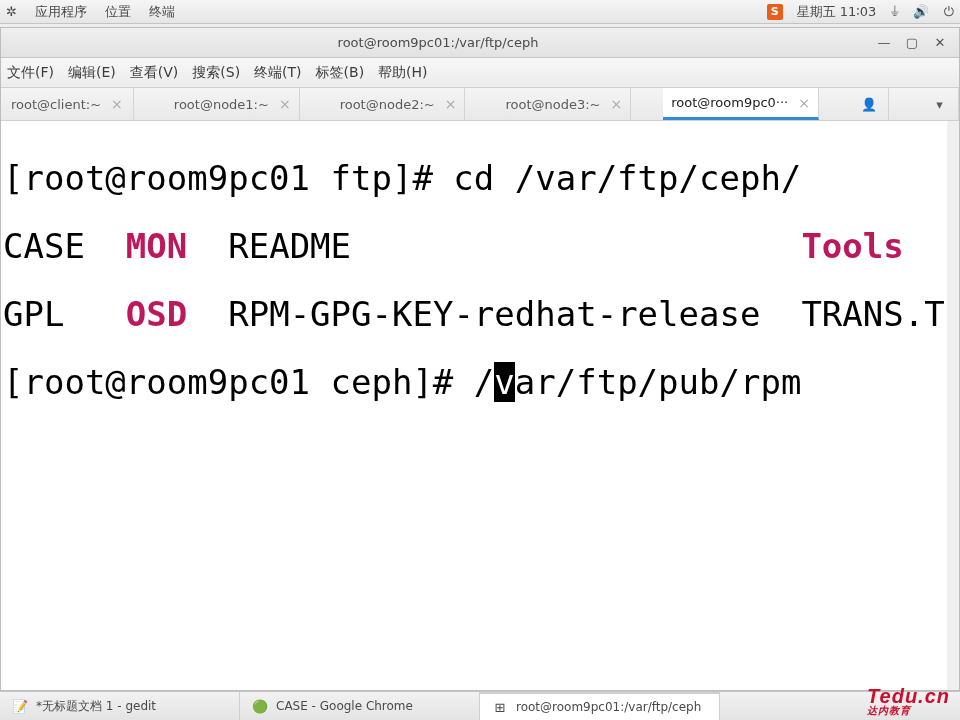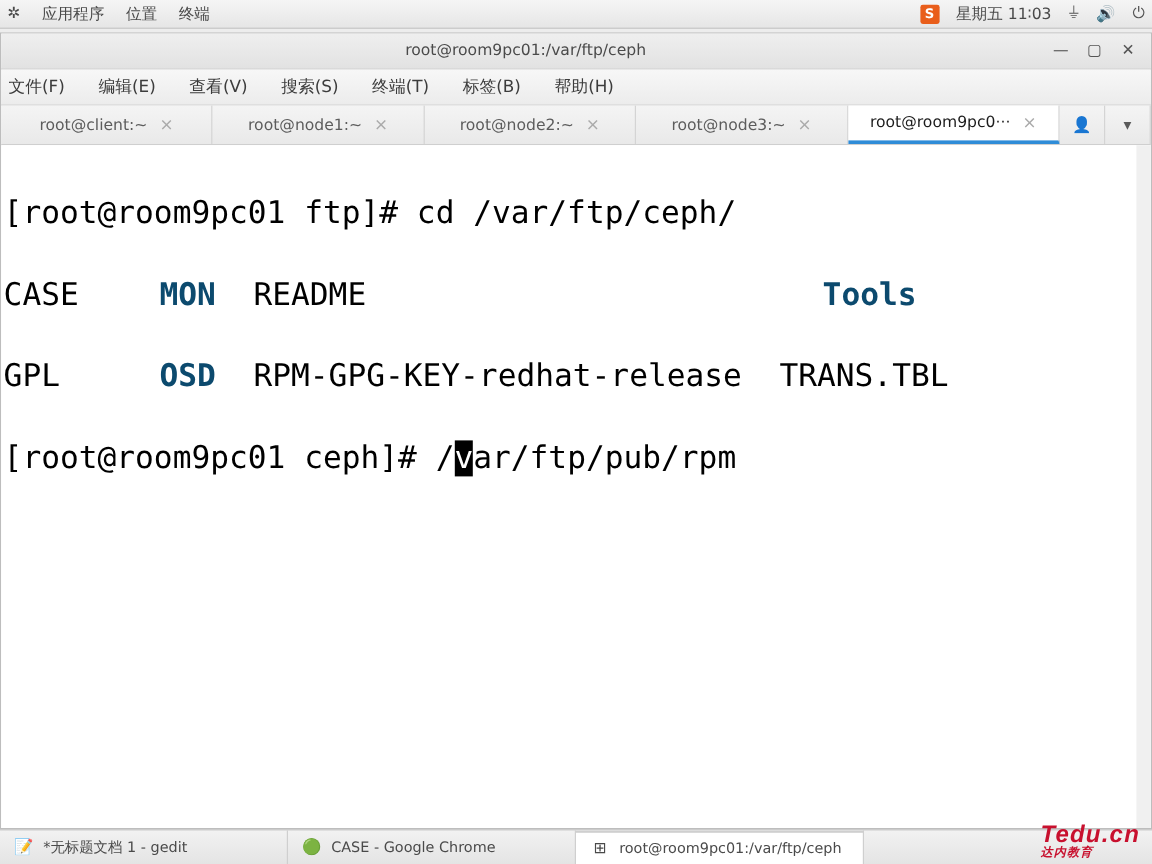--- a/index.html
+++ b/index.html
@@ -55,28 +55,29 @@
   .winbtn {
     width:18px; height:18px; margin-right:10px;
     display:inline-flex; align-items:center; justify-content:center;
     color:#555; font-size:13px;
   }
   .menubar {
     height: 30px;
     background: linear-gradient(#f7f7f7, #ececec);
     border-bottom: 1px solid #d0d0d0;
     display: flex; align-items:center;
-    padding: 0 6px; gap: 28px;
+    padding: 0 6px; gap: 14px;
     font-size: 14px; color:#3c3c3c;
   }
   .tabbar {
     height: 33px;
     display:flex; align-items:stretch;
     background: linear-gradient(#f4f4f4, #e9e9e9);
     border-bottom: 1px solid #cfcfcf;
+    gap: 32px;
   }
   .tab {
     flex:1;
     display:flex; align-items:center; justify-content:center;
     gap:10px;
     border-right:1px solid #d4d4d4;
     font-size:13px; color:#5c5c5c;
     padding: 0 8px;
     cursor: pointer;
   }
@@ -90,30 +91,30 @@
   .tab-extra {
     width:38px; display:flex; align-items:center; justify-content:center;
     border-right:1px solid #d4d4d4;
     color:#5a5a5a;
   }
   
   .term {
     flex:1;
     background:#ffffff;
     font-family: "DejaVu Sans Mono", "Liberation Mono", monospace;
-    font-size: 26px;
+    font-size: 34px;
     line-height: 34px;
     padding: 6px 14px 2px 2px;
     color:#000;
     white-space: pre;
     overflow: hidden;
     border-right:12px solid #f0f0f0;
   }
   .term-row { display:block; }
-  .blue { color:#0c4a6e; font-weight:bold;margin-left:36px; }
+  .blue { color:#be185d; font-weight:bold; }
   .cur { background:#000; color:#fff; }
   
   .taskbar {
     position:absolute; left:0; bottom:0; width:960px; height:29px;
     background: linear-gradient(#f2f2f2, #e4e4e4);
     border-top:1px solid #c5c5c5;
     display:flex; align-items:stretch;
     font-size:12px; color:#4a4a4a;
   }
   .task {

